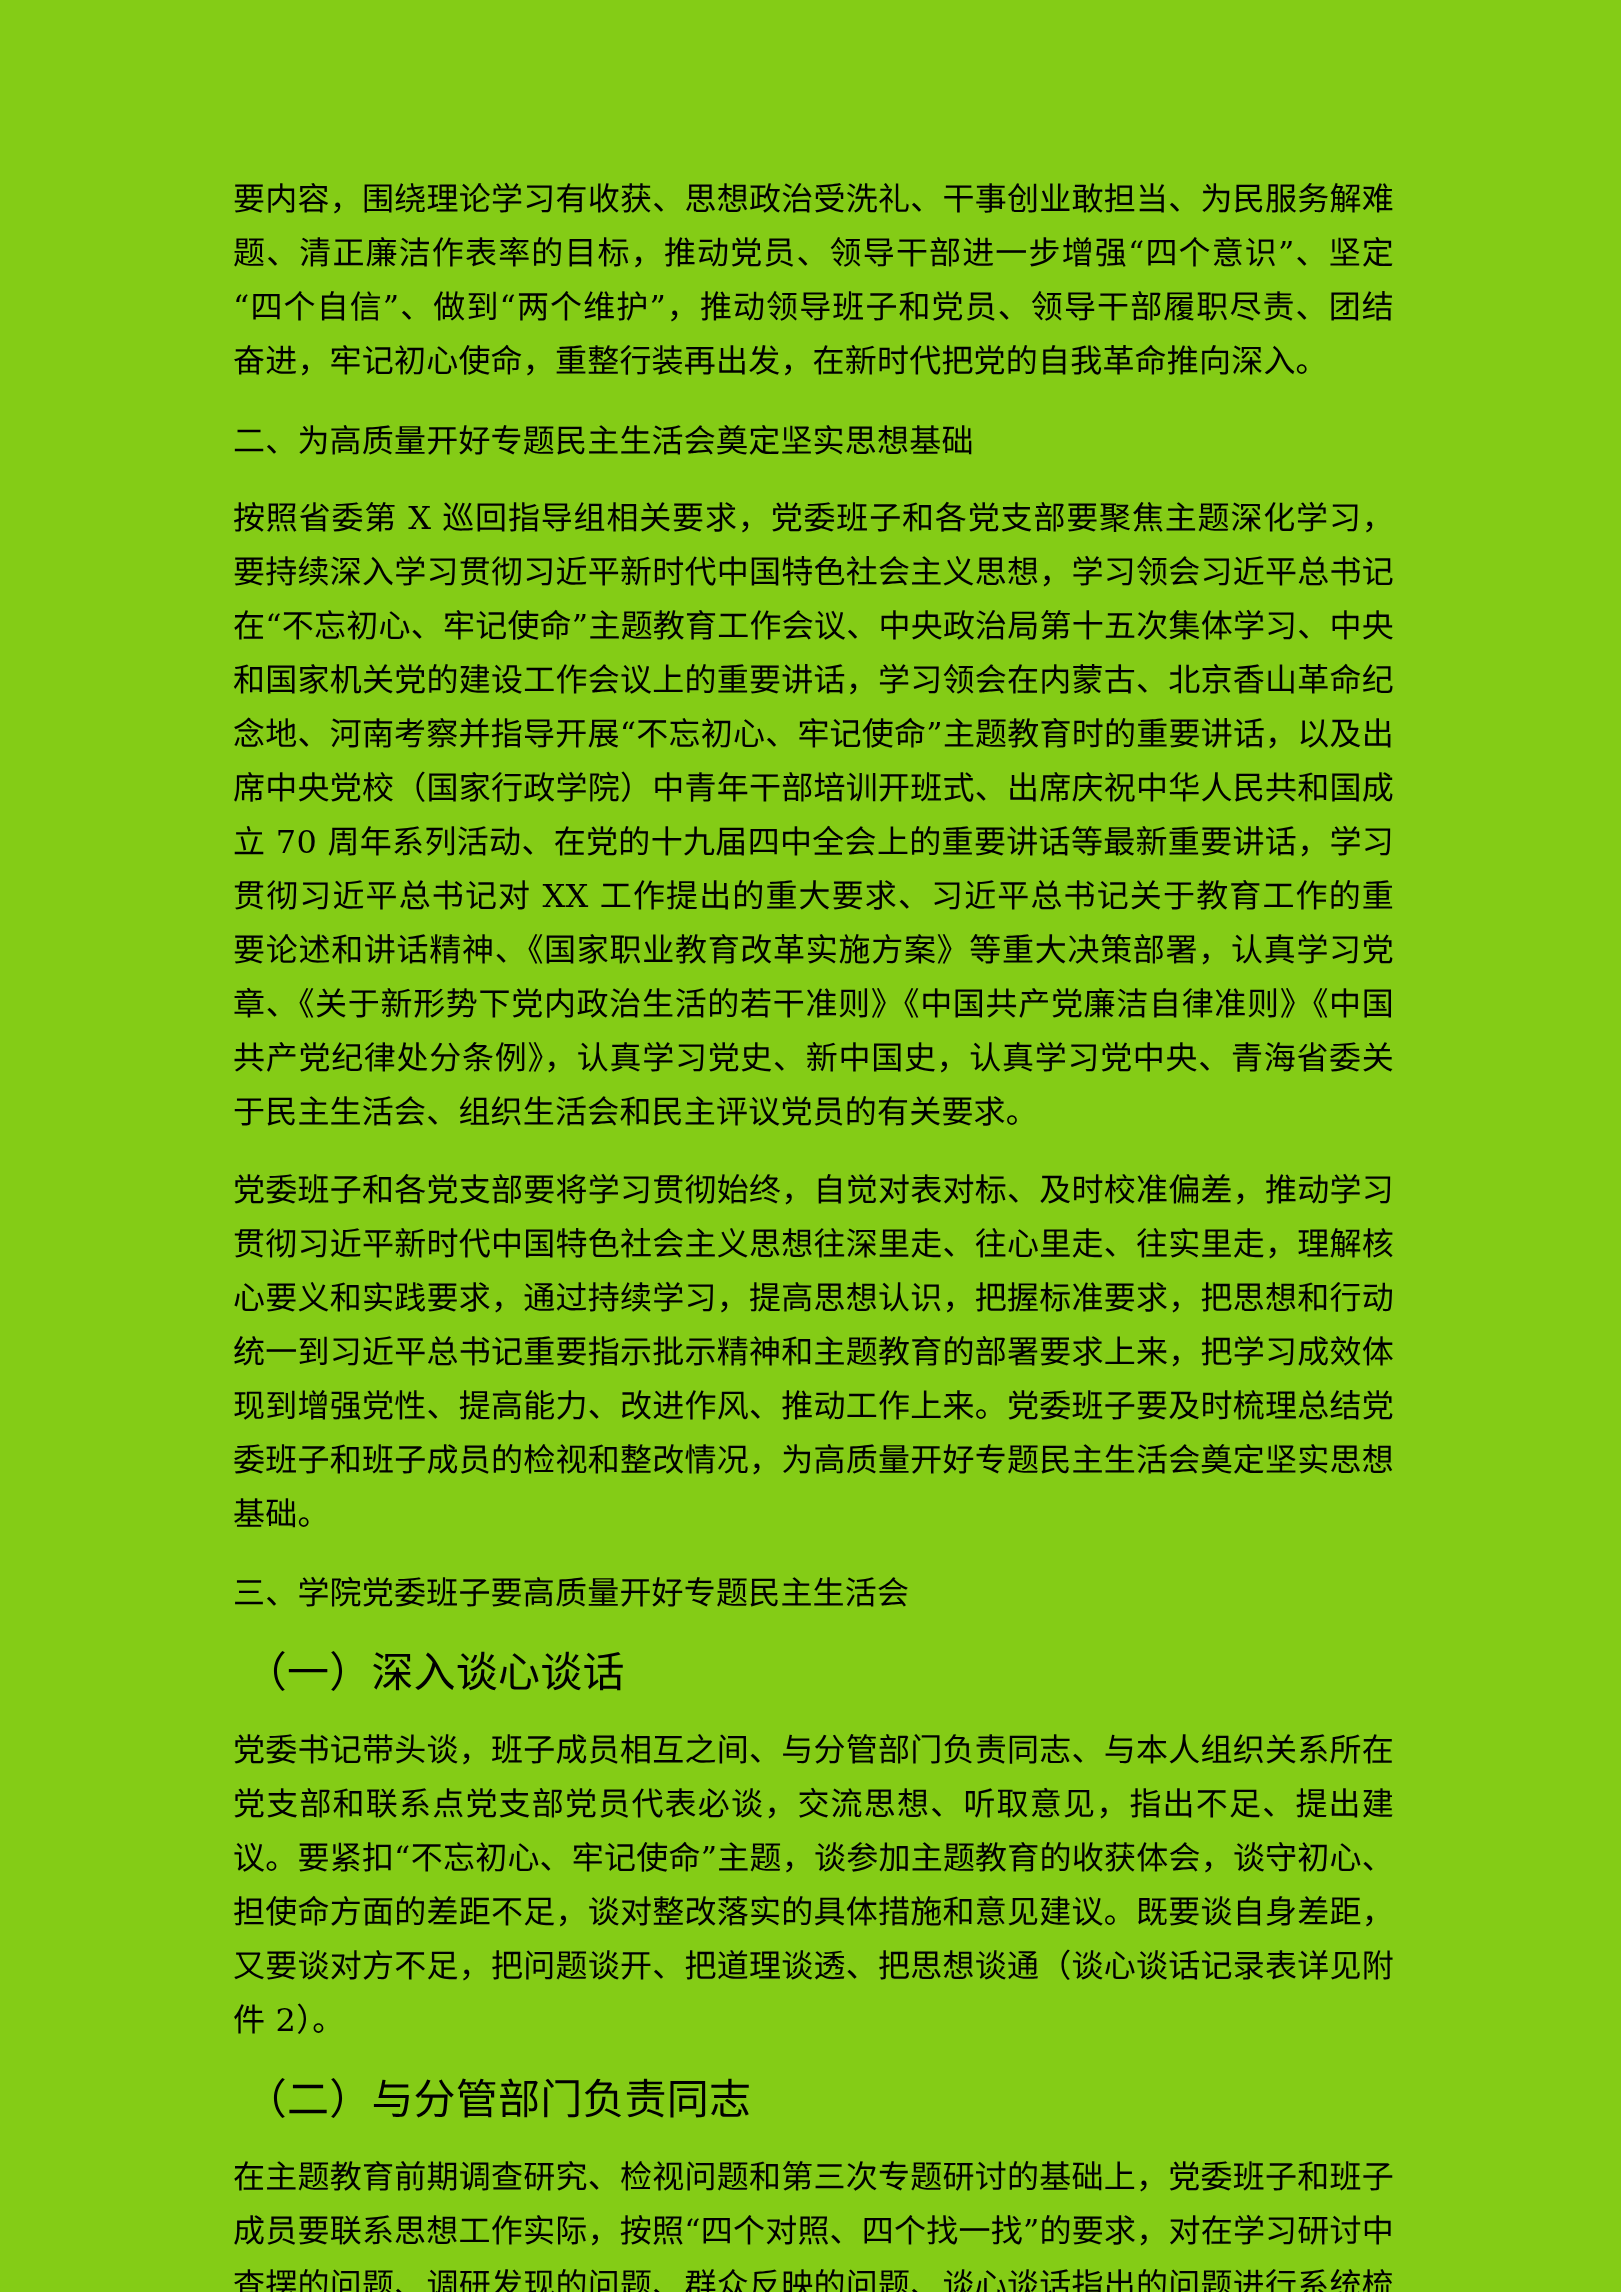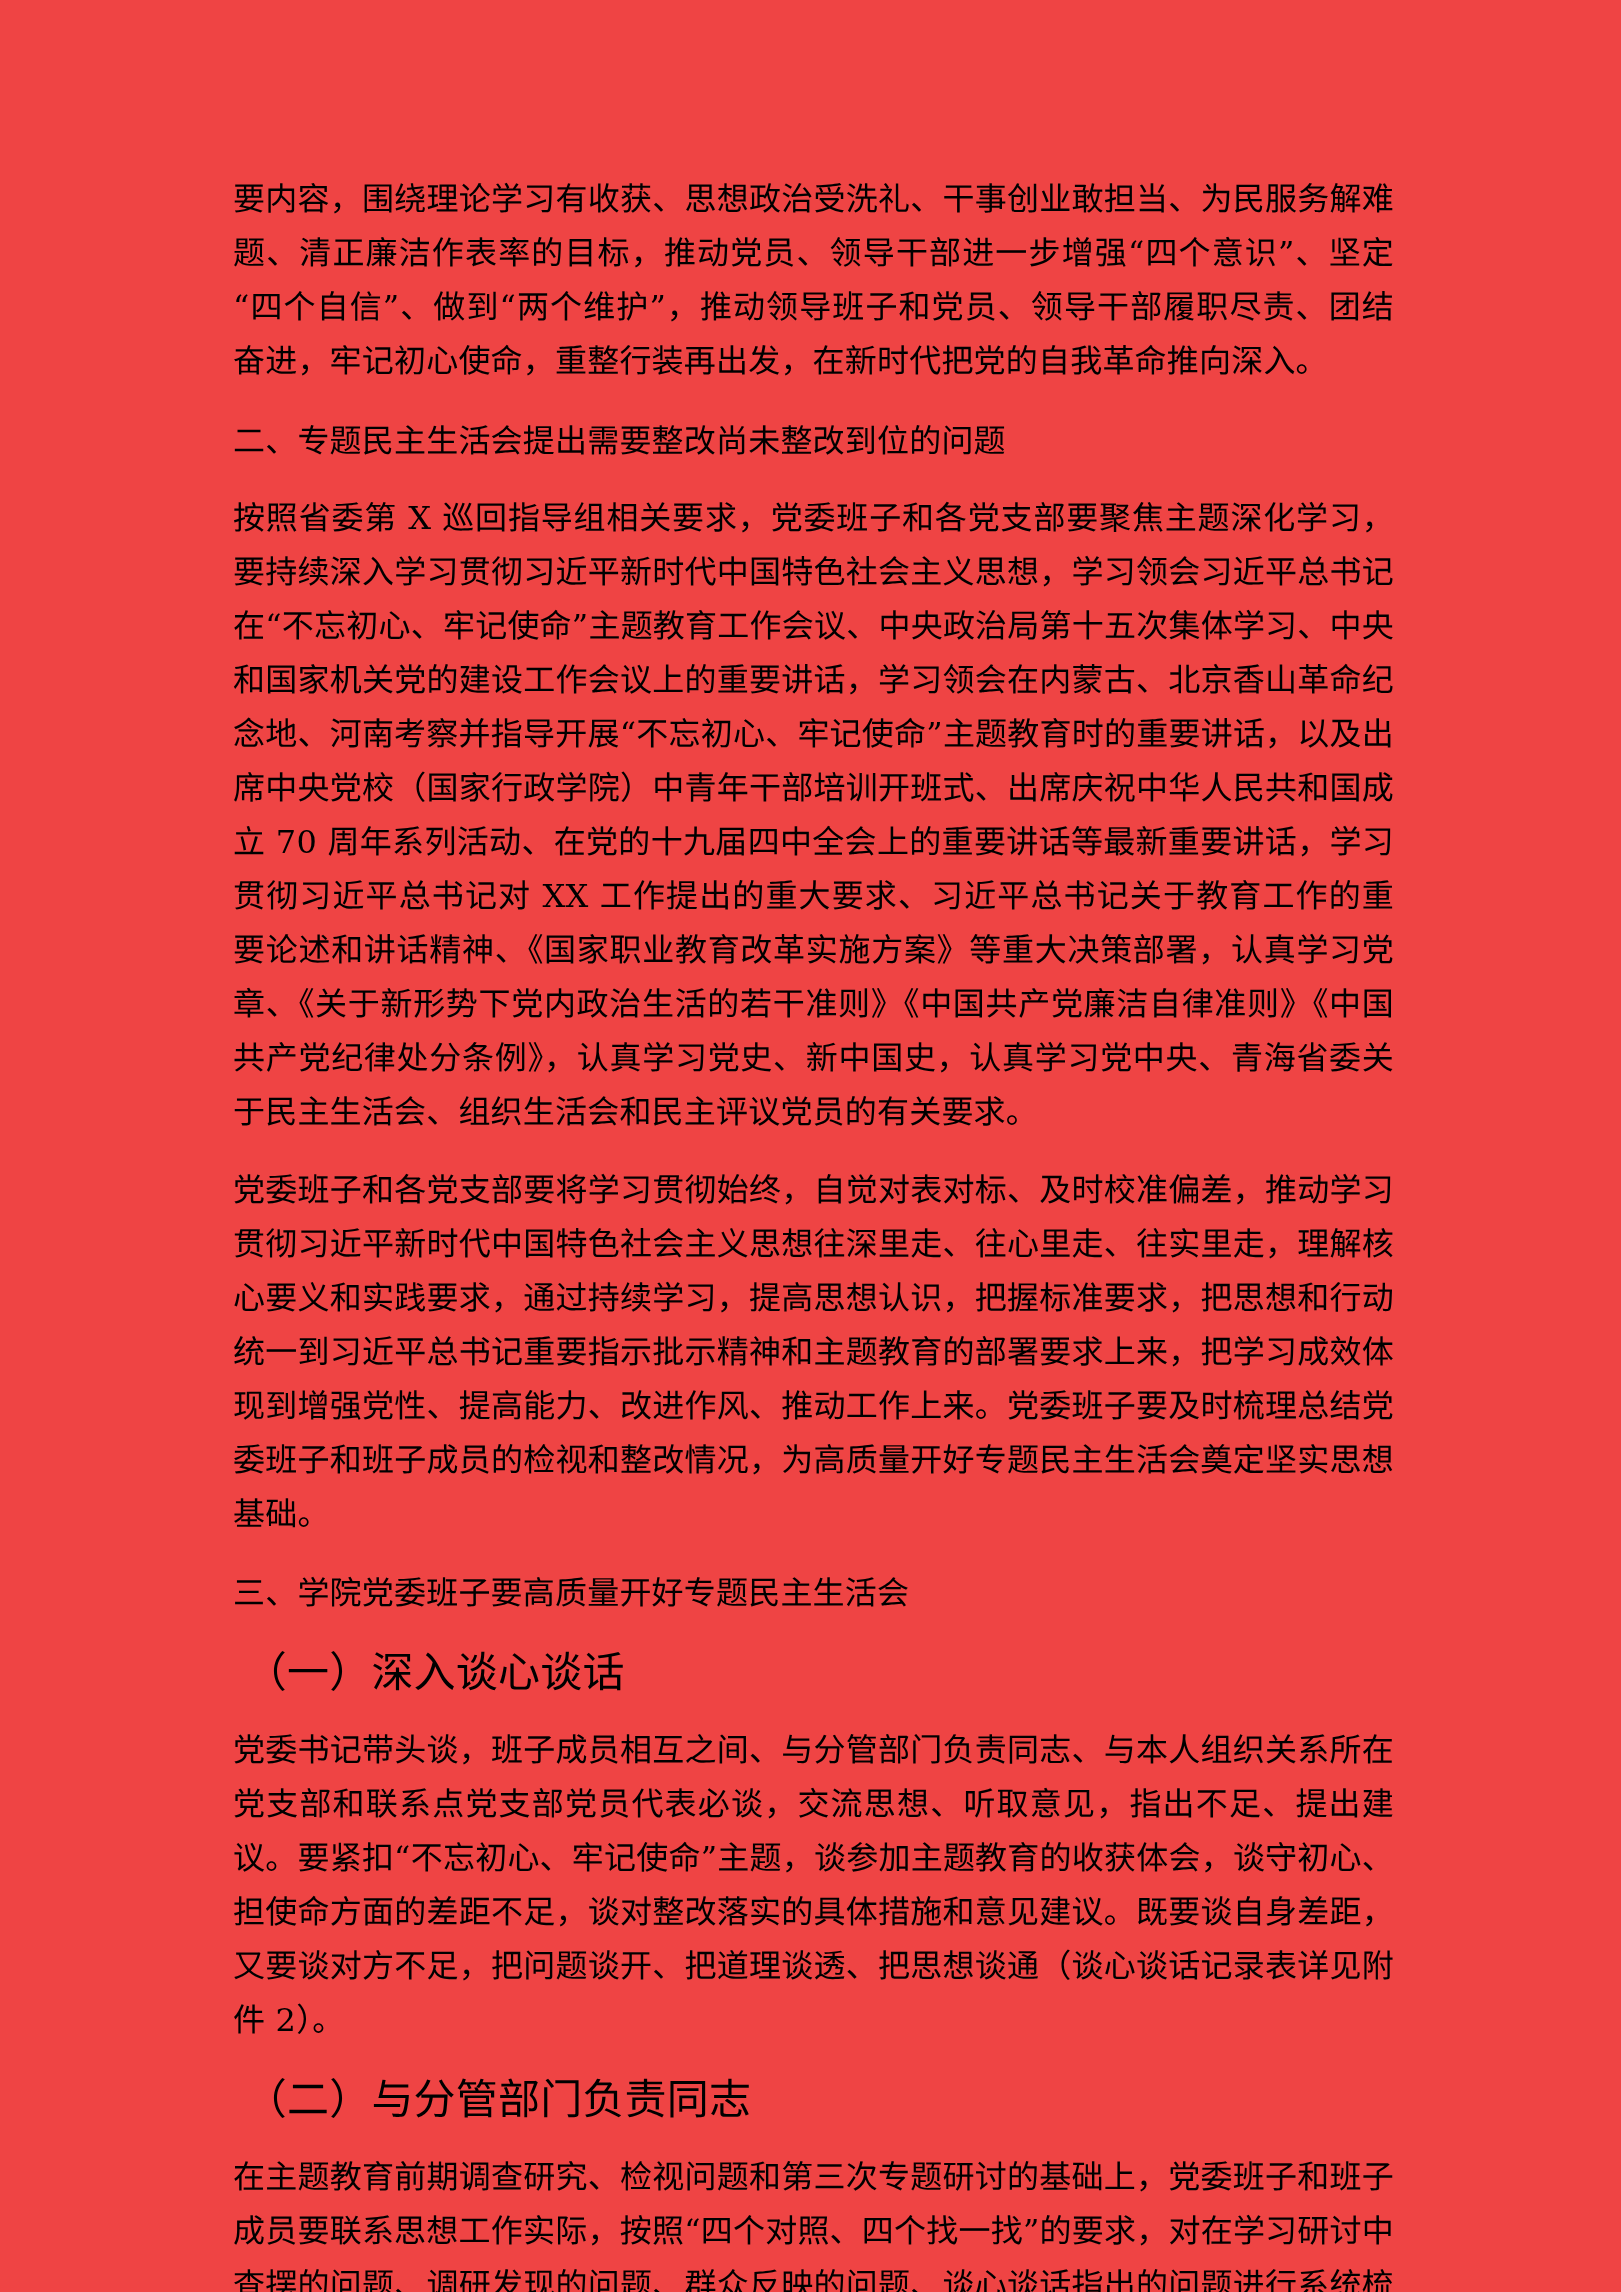--- a/index.html
+++ b/index.html
@@ -10,21 +10,21 @@
   }
   body {
     font-family: "DejaVu Serif", "Liberation Serif", serif;
     color: #000000;
   }
   .page {
     position: relative;
     width: 1621px;
     height: 2293px;
     margin: 0 auto;
-    background: #ef4444;
+    background: #84cc16;
     box-sizing: border-box;
     overflow: hidden;
   }
   .content {
     position: absolute;
     left: 233px;
     top: 172px;
     width: 1161px;
   }
   
@@ -60,21 +60,21 @@
   }
 </style>
 </head>
 <body>
 
 <div class="page">
   <div class="content">
 
     <p class="para first">要内容，围绕理论学习有收获、思想政治受洗礼、干事创业敢担当、为民服务解难题、清正廉洁作表率的目标，推动党员、领导干部进一步增强“四个意识”、坚定“四个自信”、做到“两个维护”，推动领导班子和党员、领导干部履职尽责、团结奋进，牢记初心使命，重整行装再出发，在新时代把党的自我革命推向深入。</p>
 
-    <p class="h-section">二、专题民主生活会提出需要整改尚未整改到位的问题</p>
+    <p class="h-section">二、为高质量开好专题民主生活会奠定坚实思想基础</p>
 
     <p class="para">按照省委第 X 巡回指导组相关要求，党委班子和各党支部要聚焦主题深化学习，要持续深入学习贯彻习近平新时代中国特色社会主义思想，学习领会习近平总书记在“不忘初心、牢记使命”主题教育工作会议、中央政治局第十五次集体学习、中央和国家机关党的建设工作会议上的重要讲话，学习领会在内蒙古、北京香山革命纪念地、河南考察并指导开展“不忘初心、牢记使命”主题教育时的重要讲话，以及出席中央党校（国家行政学院）中青年干部培训开班式、出席庆祝中华人民共和国成立 70 周年系列活动、在党的十九届四中全会上的重要讲话等最新重要讲话，学习贯彻习近平总书记对 XX 工作提出的重大要求、习近平总书记关于教育工作的重要论述和讲话精神、《国家职业教育改革实施方案》等重大决策部署，认真学习党章、《关于新形势下党内政治生活的若干准则》《中国共产党廉洁自律准则》《中国共产党纪律处分条例》，认真学习党史、新中国史，认真学习党中央、青海省委关于民主生活会、组织生活会和民主评议党员的有关要求。</p>
 
     <p class="para">党委班子和各党支部要将学习贯彻始终，自觉对表对标、及时校准偏差，推动学习贯彻习近平新时代中国特色社会主义思想往深里走、往心里走、往实里走，理解核心要义和实践要求，通过持续学习，提高思想认识，把握标准要求，把思想和行动统一到习近平总书记重要指示批示精神和主题教育的部署要求上来，把学习成效体现到增强党性、提高能力、改进作风、推动工作上来。党委班子要及时梳理总结党委班子和班子成员的检视和整改情况，为高质量开好专题民主生活会奠定坚实思想基础。</p>
 
     <p class="h-section">三、学院党委班子要高质量开好专题民主生活会</p>
 
     <p class="h-sub">（一）深入谈心谈话</p>
 
     <p class="para">党委书记带头谈，班子成员相互之间、与分管部门负责同志、与本人组织关系所在党支部和联系点党支部党员代表必谈，交流思想、听取意见，指出不足、提出建议。要紧扣“不忘初心、牢记使命”主题，谈参加主题教育的收获体会，谈守初心、担使命方面的差距不足，谈对整改落实的具体措施和意见建议。既要谈自身差距，又要谈对方不足，把问题谈开、把道理谈透、把思想谈通（谈心谈话记录表详见附件 2）。</p>

